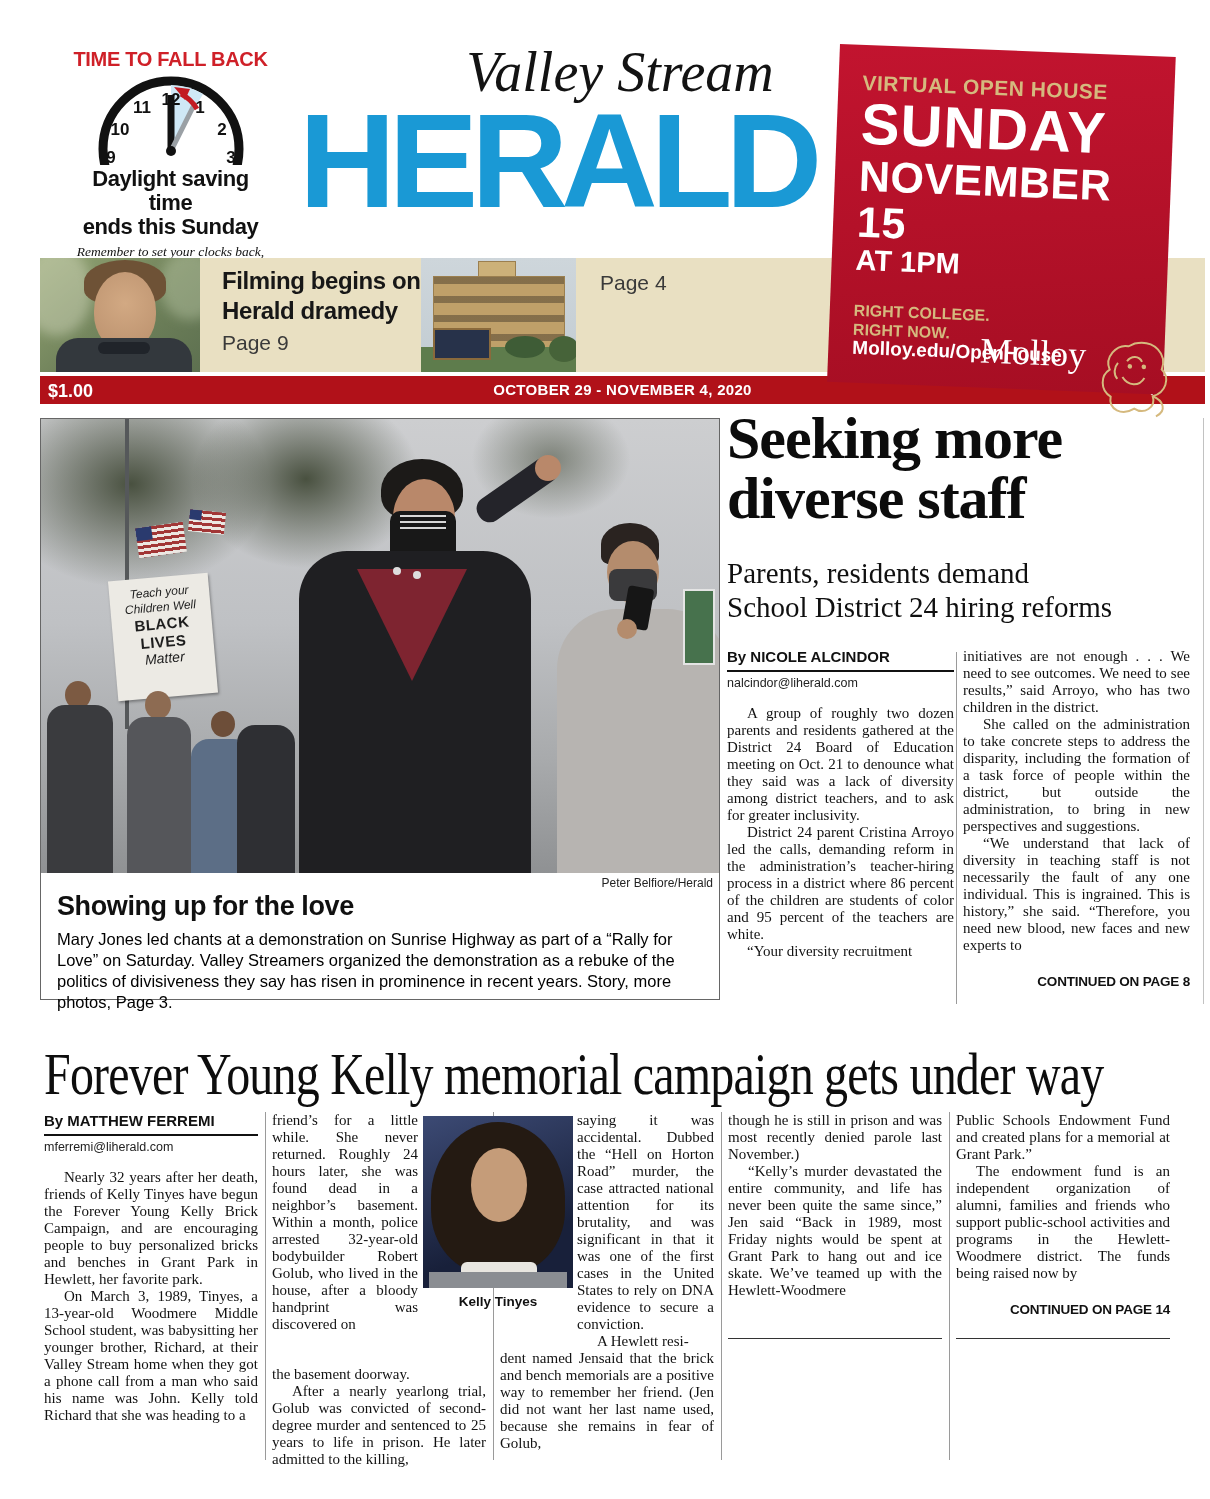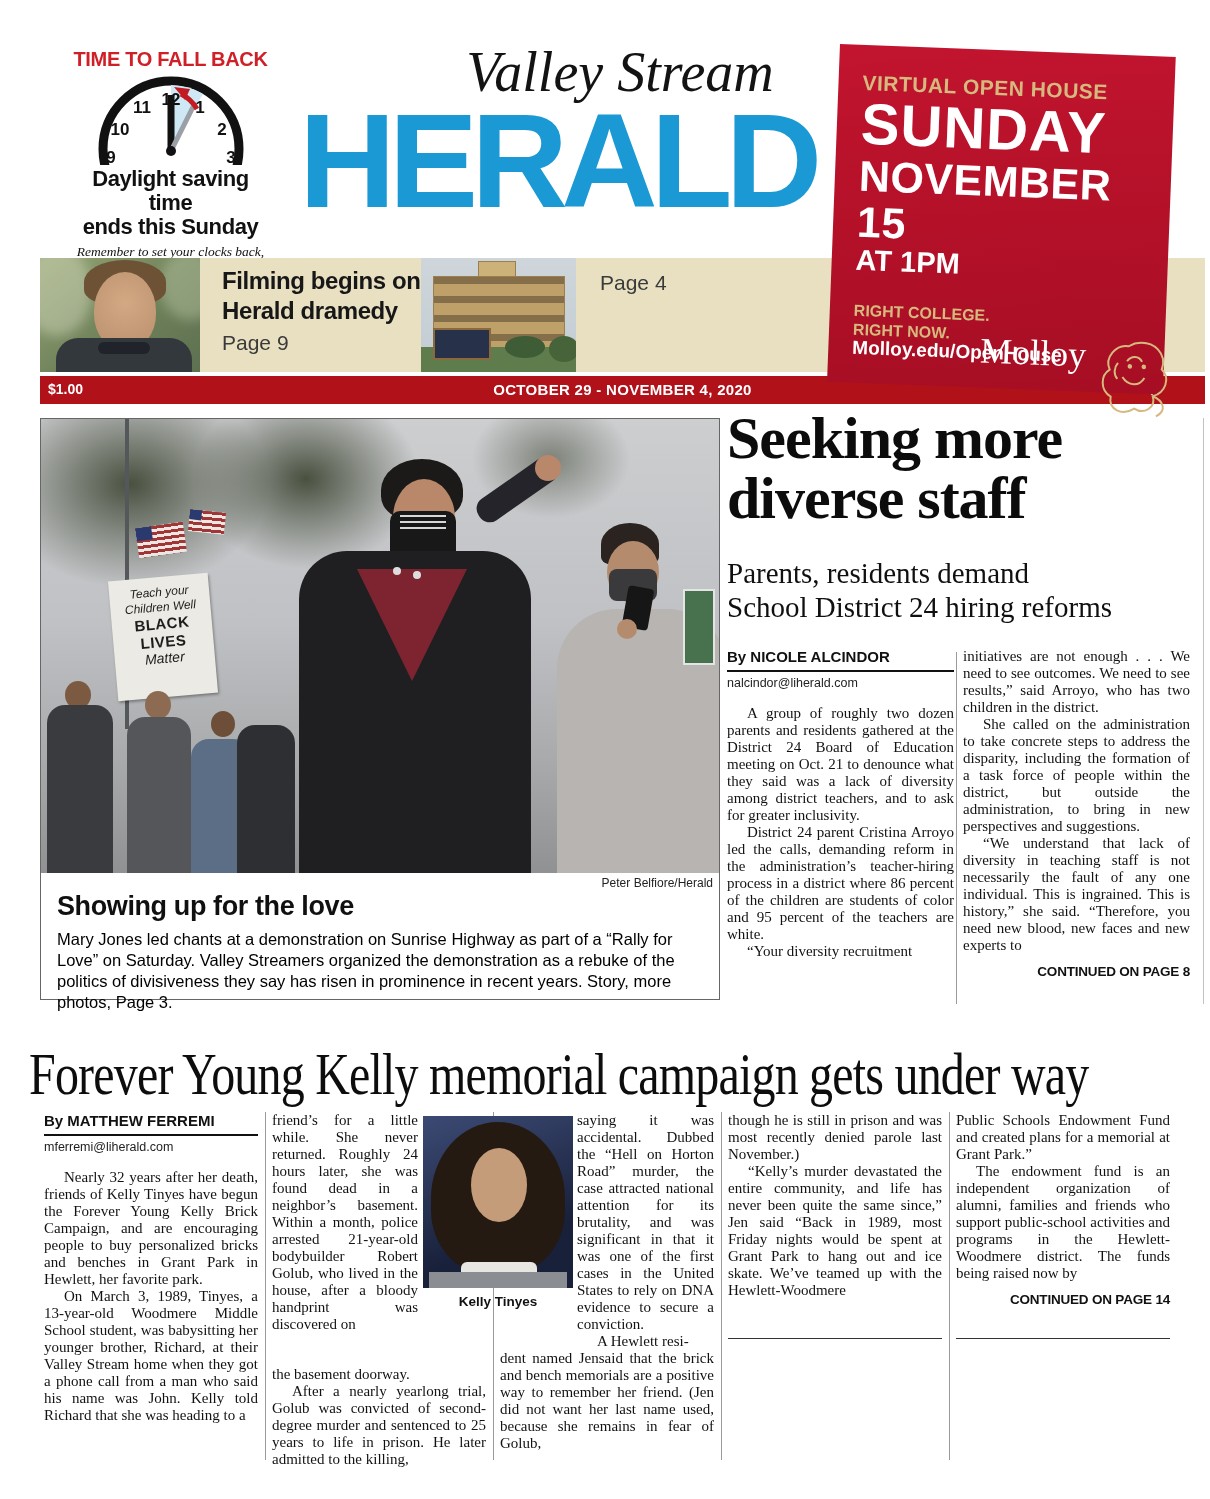--- a/index.html
+++ b/index.html
@@ -41,21 +41,21 @@
   .ps-bldg{left:12px;top:18px;width:130px;height:72px;background:
       repeating-linear-gradient(180deg,rgba(74,62,44,.5) 0 7px,rgba(0,0,0,0) 7px 19px),#bfa069;border:1px solid #9b7f4f;}
   .ps-tower{left:57px;top:3px;width:36px;height:42px;background:#ccb179;border:1px solid #9b7f4f;}
   .ps-lawn{left:0;bottom:0;width:155px;height:25px;background:#5e7c4c;}
   .ps-bush1{left:84px;bottom:14px;width:40px;height:22px;background:#3e5c36;border-radius:50%;}
   .ps-bush2{left:128px;bottom:10px;width:30px;height:26px;background:#466339;border-radius:50%;}
   .ps-sign{left:12px;bottom:12px;width:54px;height:28px;background:#27324a;border:2px solid #8a6a3c;}
 
   
   .datebar{position:absolute;left:40px;top:376px;width:1165px;height:28px;background:#b11119;color:#fff;z-index:3;}
-  .db-price{position:absolute;left:8px;top:5px;font-weight:bold;font-size:14px;}
+  .db-price{position:absolute;left:8px;top:5px;font-weight:bold;font-size:18px;}
   .db-dates{position:absolute;left:0;right:0;top:5px;text-align:center;font-weight:bold;font-size:15px;letter-spacing:.3px;}
   .db-issue{position:absolute;left:1106px;top:5px;font-weight:bold;font-size:15px;}
 
   
   .ad{position:absolute;left:840px;top:44px;width:336px;height:338px;box-sizing:border-box;
       padding:26px 24px;color:#fff;background:linear-gradient(175deg,#c2142f,#a60e23);
       transform:rotate(2.2deg);transform-origin:0 0;z-index:6;}
   .ad-kicker{color:#d5b97e;font-weight:bold;font-size:21px;letter-spacing:.5px;}
   .ad-day{font-size:58px;font-weight:bold;line-height:58px;letter-spacing:1px;}
   .ad-date{font-size:43px;font-weight:bold;line-height:46px;letter-spacing:.5px;}
@@ -90,26 +90,26 @@
   .ls-headline{position:absolute;left:727px;top:408px;font-family:"Liberation Serif",serif;
       font-size:60px;font-weight:bold;line-height:60px;letter-spacing:-1px;color:#0c0c0c;}
   .ls-deck{position:absolute;left:727px;top:556px;font-family:"Liberation Serif",serif;
       font-size:29px;line-height:34px;color:#101010;}
   .ls-col{position:absolute;top:648px;width:227px;}
   .byline{font-size:15px;font-weight:bold;color:#111;}
   .byrule{height:2px;background:#111;margin:5px 0 4px;}
   .bymail{font-size:12.5px;color:#222;margin-bottom:15px;}
   .bp{font-family:"Liberation Serif",serif;font-size:15px;line-height:17px;text-align:justify;color:#121212;margin:0;}
   .ind{text-indent:20px;}
-  .continued{font-size:13.5px;font-weight:bold;text-align:right;margin-top:10px;color:#111;letter-spacing:-.2px;}
+  .continued{font-size:13.5px;font-weight:bold;text-align:right;margin-top:20px;color:#111;letter-spacing:-.2px;}
   .vrule{position:absolute;width:1px;background:#9a9a9a;}
   .endrule{position:absolute;height:1px;background:#333;width:214px;}
 
   
-  .mem-headline{position:absolute;left:29px;top:1040px;width:1160px;white-space:nowrap;text-align:center;}
+  .mem-headline{position:absolute;left:44px;top:1040px;width:1160px;white-space:nowrap;text-align:center;}
   .mem-headline span{display:inline-block;transform:scaleX(.8);transform-origin:0 50%;
       font-family:"Liberation Serif",serif;font-size:60px;color:#0d0d0d;letter-spacing:-1px;}
   .m-col{position:absolute;top:1112px;width:214px;}
   .kphoto{position:absolute;left:423px;top:1116px;width:150px;height:172px;overflow:hidden;
       background:linear-gradient(160deg,#3c4a74,#18203a 70%);}
   .kp-hair{left:8px;top:6px;width:134px;height:152px;background:#241a12;border-radius:50% 50% 42% 42%;}
   .kp-face{left:48px;top:32px;width:56px;height:74px;background:#c59c79;border-radius:50%;}
   .kp-collar{left:38px;bottom:8px;width:76px;height:18px;background:#e8e6e0;border-radius:6px;}
   .kp-jacket{left:6px;bottom:0;width:138px;height:16px;background:#8a8d92;}
   .kcaption{position:absolute;left:423px;top:1294px;width:150px;text-align:center;font-size:13.5px;font-weight:bold;color:#111;}
@@ -308,21 +308,21 @@
     <div class="byline">By MATTHEW FERREMI</div>
     <div class="byrule"></div>
     <div class="bymail">mferremi@liherald.com</div>
     <p class="bp ind">Nearly 32 years after her death, friends of Kelly Tinyes have begun the Forever Young Kelly Brick Campaign, and are encouraging people to buy personalized bricks and benches in Grant Park in Hewlett, her favorite park.</p>
     <p class="bp ind">On March 3, 1989, Tinyes, a 13-year-old Woodmere Middle School student, was babysitting her younger brother, Richard, at their Valley Stream home when they got a phone call from a man who said his name was John. Kelly told Richard that she was heading to a</p>
   </div>
 
   <div class="vrule" style="left:265px;top:1112px;height:348px;"></div>
 
   <div class="m-col" style="left:272px;width:146px;">
-    <p class="bp">friend’s for a little while. She never returned. Roughly 24 hours later, she was found dead in a neighbor’s basement. Within a month, police arrested 21-year-old bodybuilder Robert Golub, who lived in the house, after a bloody handprint was discovered on</p>
+    <p class="bp">friend’s for a little while. She never returned. Roughly 24 hours later, she was found dead in a neighbor’s basement. Within a month, police arrested 32-year-old bodybuilder Robert Golub, who lived in the house, after a bloody handprint was discovered on</p>
   </div>
   <div class="m-col" style="left:272px;top:1366px;">
     <p class="bp">the basement doorway.</p>
     <p class="bp ind">After a nearly yearlong trial, Golub was convicted of second-degree murder and sentenced to 25 years to life in prison. He later admitted to the killing,</p>
   </div>
 
   <div class="vrule" style="left:493px;top:1112px;height:348px;"></div>
 
   <div class="kphoto">
     <div class="abs kp-hair"></div>

